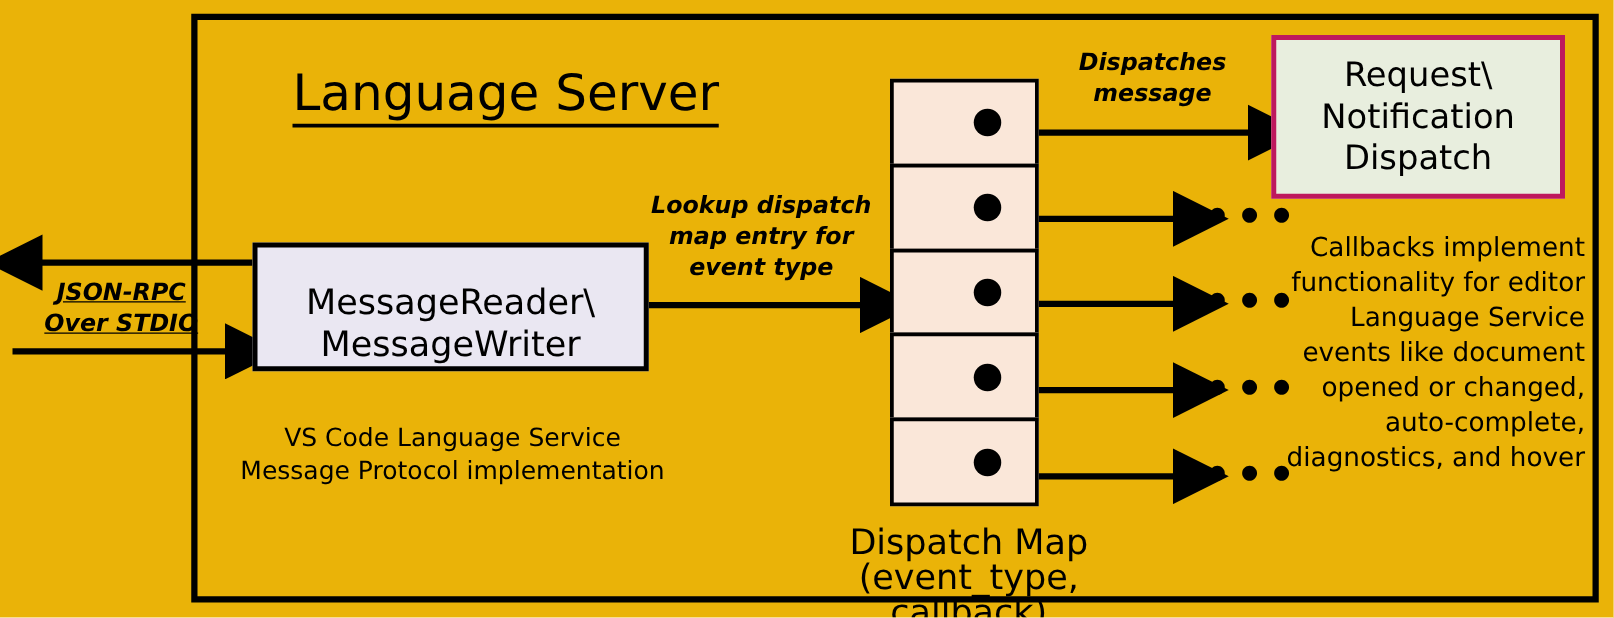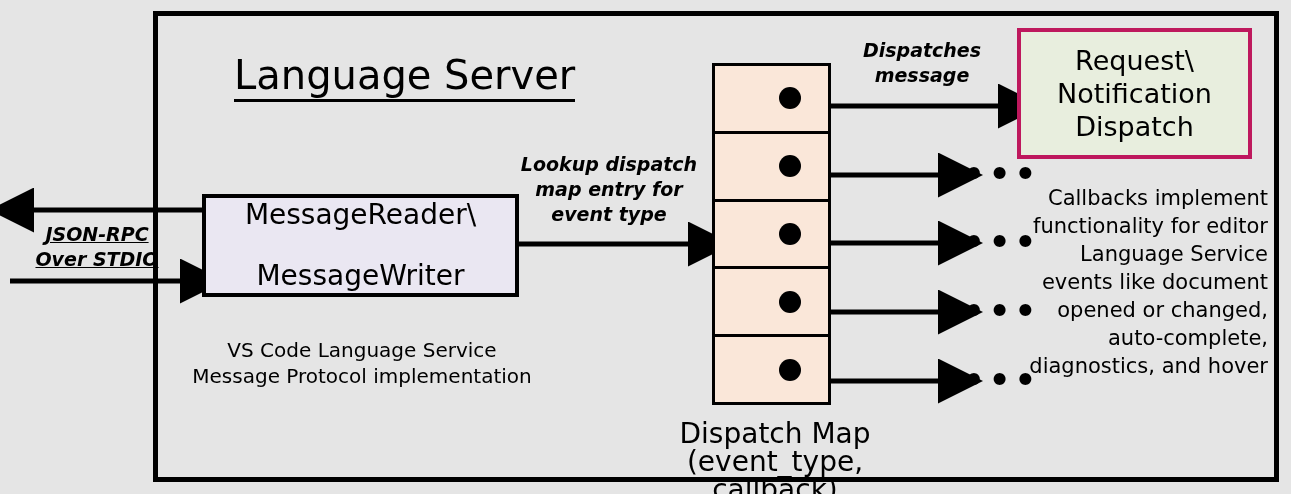--- a/index.html
+++ b/index.html
@@ -9,21 +9,21 @@
     background: #ffffff;
   }
   body {
     font-family: "DejaVu Sans", "Liberation Sans", sans-serif;
     color: #000000;
   }
   #canvas {
     position: relative;
     width: 1291px;
     height: 494px;
-    background: #e5e5e5;
+    background: #eab308;
     overflow: hidden;
   }
   .abs { position: absolute; }
 
   
   #server-frame {
     left: 153px;
     top: 11px;
     width: 1126px;
     height: 471px;
@@ -53,21 +53,21 @@
     left: 202px;
     top: 194px;
     width: 317px;
     height: 103px;
     background: #eae7f2;
     border: 4px solid #000;
     box-sizing: border-box;
     display: flex;
     flex-direction: column;
     align-items: center;
-    justify-content: space-between;
+    justify-content: flex-end;
     font-size: 28px;
     line-height: 34px;
     text-align: center;
   }
   #mrw-caption {
     left: 192px;
     top: 305px;
     width: 340px;
     text-align: center;
     font-size: 20px;

